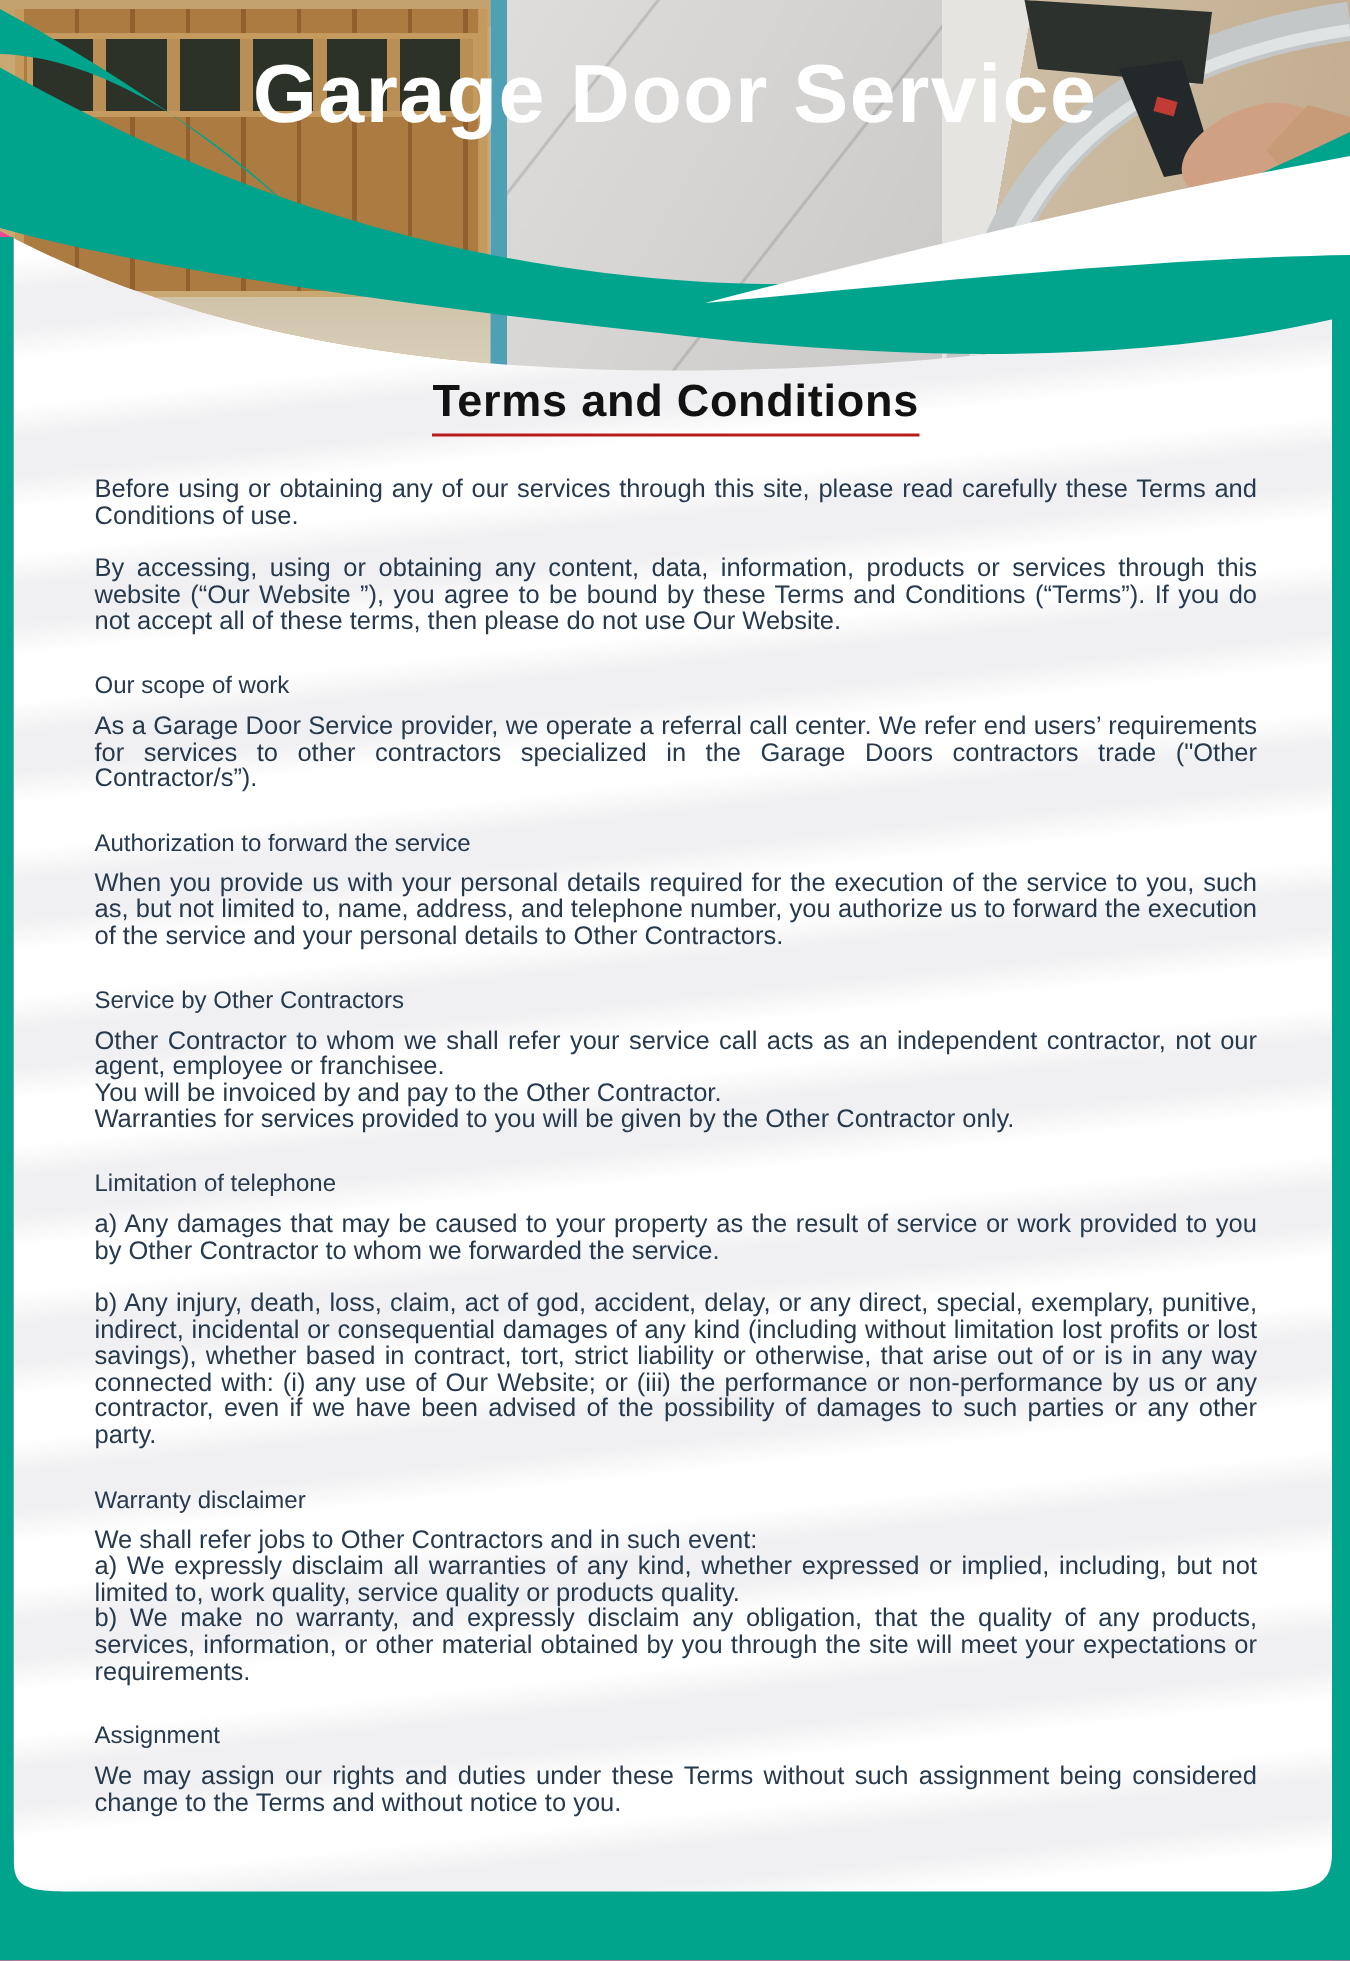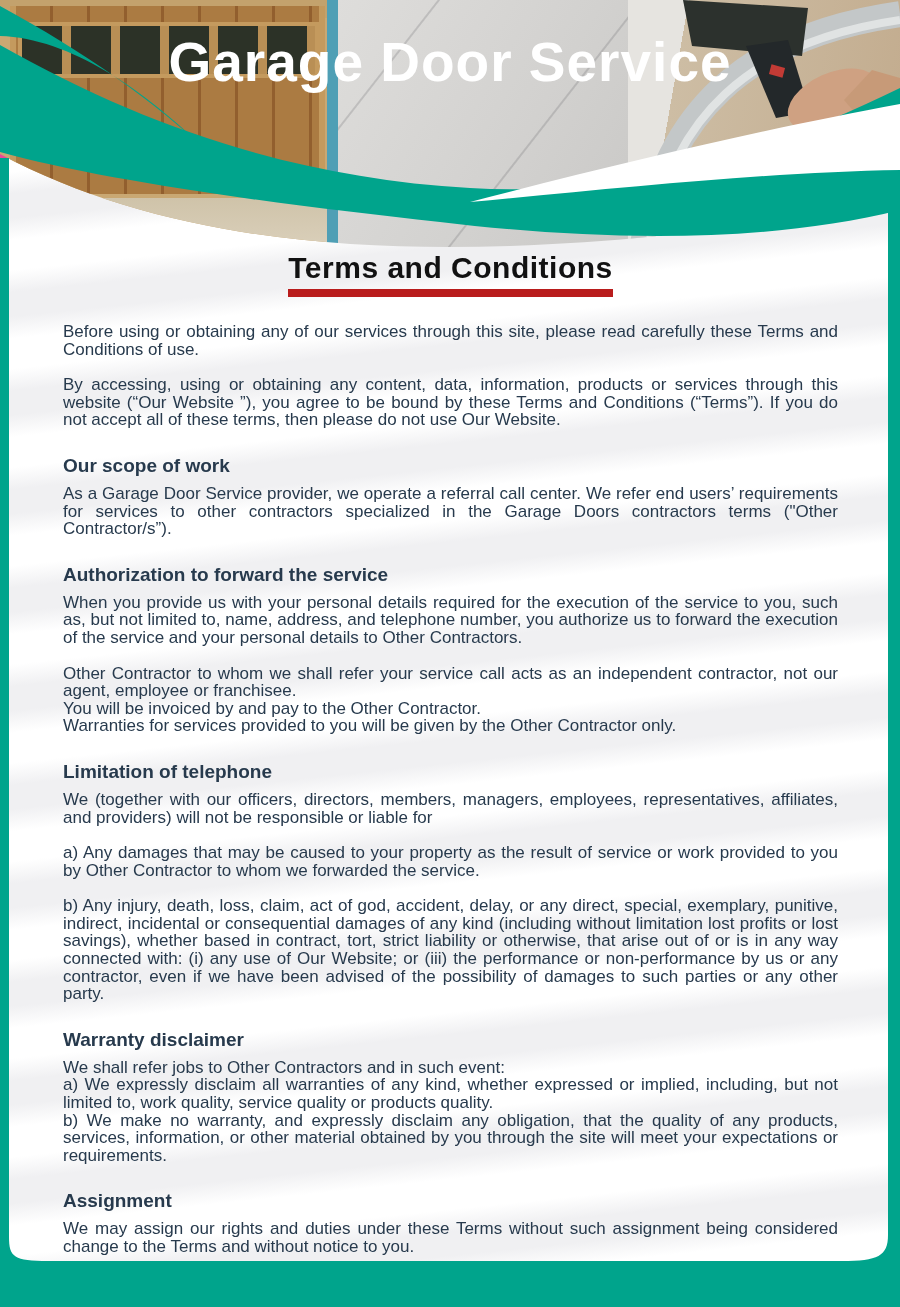--- a/index.html
+++ b/index.html
@@ -56,29 +56,29 @@
   
   .strip-left{position:absolute;left:0;top:158px;width:9px;bottom:0;background:#00a48c;z-index:5;}
   .strip-right{position:absolute;right:0;top:205px;width:12px;bottom:0;background:#00a48c;z-index:5;}
   .footer-svg{position:absolute;left:0;bottom:0;z-index:6;}
   
   .content{position:absolute;left:63px;right:62px;top:232px;z-index:3;color:#273a4d;}
   .terms-title{
     text-align:center;font-size:30px;font-weight:bold;color:#121212;
     margin:16px 0 0 0;line-height:40px;letter-spacing:.5px;
   }
-  .terms-title span{display:inline-block;border-bottom:8px solid #b91c1c;padding-bottom:1px;}
+  .terms-title span{display:inline-block;border-bottom:2px solid #b91c1c;padding-bottom:1px;}
   .content p{
     font-size:17px;line-height:17.6px;margin:0 0 18px 0;
     text-align:justify;white-space:pre-line;
   }
   .intro{margin-top:26px;}
   .sections section{margin-top:8px;}
   .sections h3{
-    font-size:19px;font-weight:bold;margin:26px 0 8px 0;color:#273a4d;
+    font-size:16px;font-weight:normal;margin:26px 0 8px 0;color:#273a4d;
   }
 </style>
 </head>
 <body>
 
 <div class="page">
 
   <div class="stripes-bg"></div>
 
   <div class="hero">
@@ -119,34 +119,34 @@
 
   <div class="content">
     <h2 class="terms-title"><span>Terms and Conditions</span></h2>
     <div class="intro">
         <p>Before using or obtaining any of our services through this site, please read carefully these Terms and Conditions of use.</p>
         <p>By accessing, using or obtaining any content, data, information, products or services through this website (“Our Website ”), you agree to be bound by these Terms and Conditions (“Terms”). If you do not accept all of these terms, then please do not use Our Website.</p>
       </div>
     <div class="sections">
         <section>
           <h3>Our scope of work</h3>
-          <p>As a Garage Door Service provider, we operate a referral call center. We refer end users’ requirements for services to other contractors specialized in the Garage Doors contractors terms ("Other Contractor/s”).</p>
+          <p>As a Garage Door Service provider, we operate a referral call center. We refer end users’ requirements for services to other contractors specialized in the Garage Doors contractors trade ("Other Contractor/s”).</p>
         </section>
         <section>
           <h3>Authorization to forward the service</h3>
           <p>When you provide us with your personal details required for the execution of the service to you, such as, but not limited to, name, address, and telephone number, you authorize us to forward the execution of the service and your personal details to Other Contractors.</p>
         </section>
         <section>
+          <h3>Service by Other Contractors</h3>
           <p>Other Contractor to whom we shall refer your service call acts as an independent contractor, not our agent, employee or franchisee.
 You will be invoiced by and pay to the Other Contractor.
 Warranties for services provided to you will be given by the Other Contractor only.</p>
         </section>
         <section>
           <h3>Limitation of telephone</h3>
-          <p>We (together with our officers, directors, members, managers, employees, representatives, affiliates, and providers) will not be responsible or liable for</p>
           <p>a) Any damages that may be caused to your property as the result of service or work provided to you by Other Contractor to whom we forwarded the service.</p>
           <p>b) Any injury, death, loss, claim, act of god, accident, delay, or any direct, special, exemplary, punitive, indirect, incidental or consequential damages of any kind (including without limitation lost profits or lost savings), whether based in contract, tort, strict liability or otherwise, that arise out of or is in any way connected with: (i) any use of Our Website; or (iii) the performance or non-performance by us or any contractor, even if we have been advised of the possibility of damages to such parties or any other party.</p>
         </section>
         <section>
           <h3>Warranty disclaimer</h3>
           <p>We shall refer jobs to Other Contractors and in such event:
 a) We expressly disclaim all warranties of any kind, whether expressed or implied, including, but not limited to, work quality, service quality or products quality.
 b) We make no warranty, and expressly disclaim any obligation, that the quality of any products, services, information, or other material obtained by you through the site will meet your expectations or requirements.</p>
         </section>
         <section>

